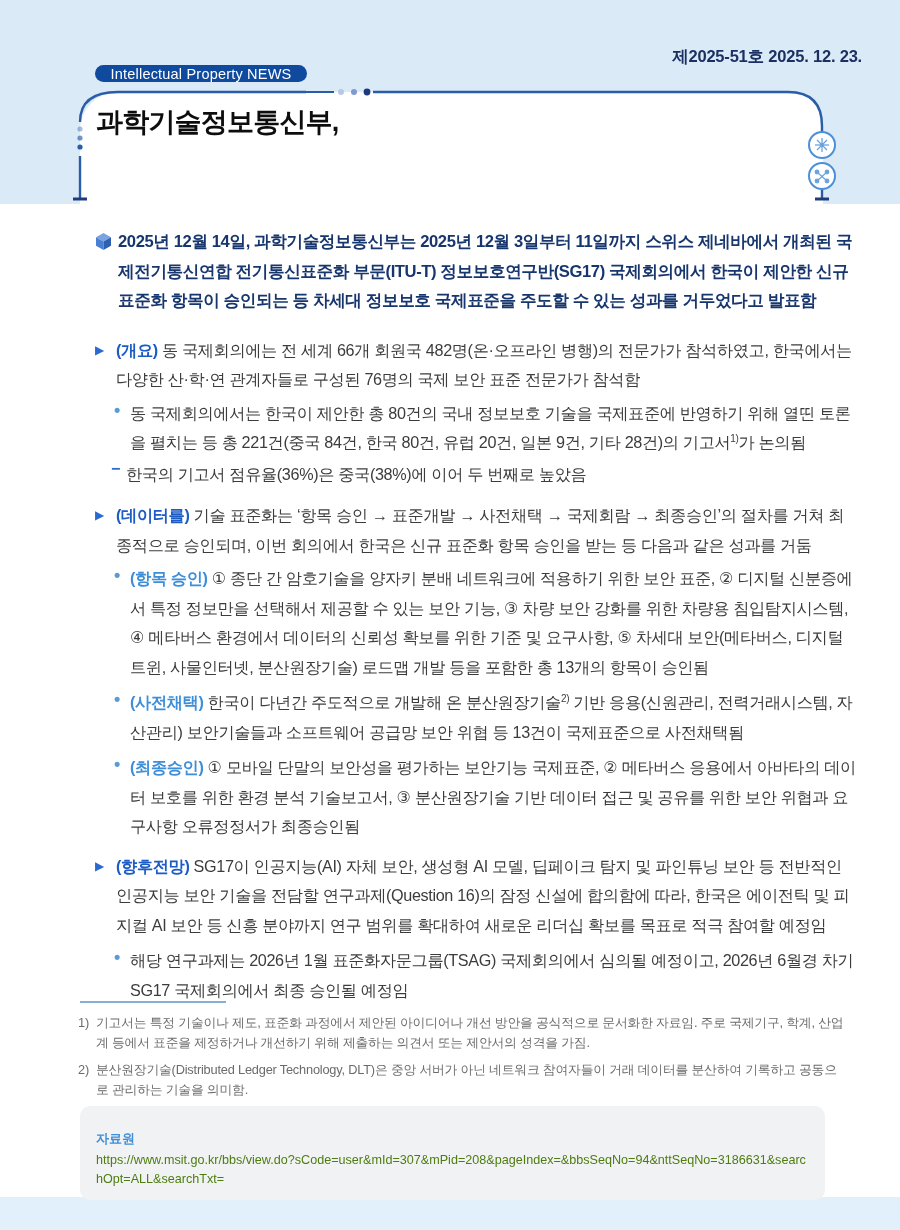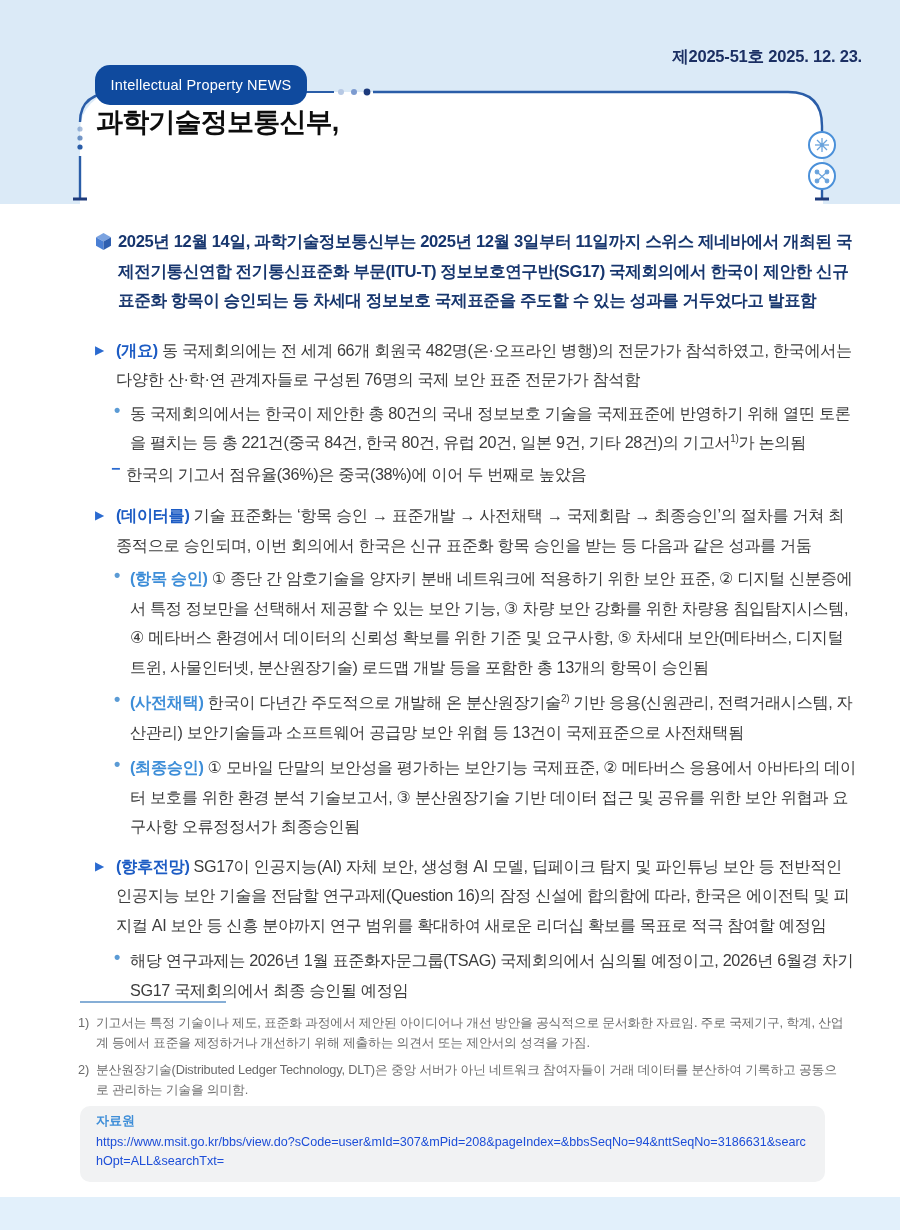--- a/index.html
+++ b/index.html
@@ -10,21 +10,21 @@
   }
   
   .band-top{position:absolute;left:0;top:0;width:900px;height:204px;background:#dbeaf7;}
   .band-bottom{position:absolute;left:0;top:1197px;width:900px;height:33px;background:#e2f0fb;}
   
   .card{position:absolute;left:80px;top:92px;width:743px;height:170px;background:#ffffff;border-radius:38px 34px 0 0;}
   
   .frame{position:absolute;left:0;top:0;width:900px;height:260px;pointer-events:none;}
   
   .badge{
-    position:absolute;left:95px;top:65px;width:212px;height:40px;background:#0f4a9e;
+    position:absolute;left:95px;top:65px;width:212px;height:17px;background:#0f4a9e;
     border-radius:15px;color:#ffffff;font-size:14.5px;font-weight:500;
     display:flex;align-items:center;justify-content:center;letter-spacing:.2px;
   }
   .issue{
     position:absolute;right:38px;top:46px;color:#1b2f63;font-weight:700;font-size:16.5px;letter-spacing:-.2px;
   }
   .title{
     position:absolute;left:96px;top:103px;width:720px;color:#0d0d0d;
     font-size:27px;font-weight:800;line-height:38px;letter-spacing:-.8px;
   }
@@ -53,24 +53,24 @@
   
   .fn-sep{position:absolute;left:80px;top:1001px;width:146px;height:2px;background:#86aed6;}
   .footnotes{position:absolute;left:78px;top:1013px;width:770px;}
   .fn-row{display:flex;color:#6b6b6b;font-size:12.8px;line-height:19.5px;letter-spacing:-.2px;}
   .fn-row + .fn-row{margin-top:8px;}
   .fn-marker{flex:0 0 18px;}
   .fn-text{flex:1;}
   
   .source-box{
     position:absolute;left:80px;top:1106px;width:713px;background:#f1f2f3;border-radius:10px;
-    padding:6px 16px 11px 16px;
+    padding:24px 16px 11px 16px;
   }
   .source-label{color:#3e8ed8;font-size:13px;font-weight:700;margin-bottom:3px;}
-  .source-url{color:#1d4ed8;font-size:12.6px;line-height:19px;word-break:break-all;text-decoration:none;display:block;}
+  .source-url{color:#4d7c0f;font-size:12.6px;line-height:19px;word-break:break-all;text-decoration:none;display:block;}
 </style>
 </head>
 <body>
 
 <div class="band-top"></div>
 <div class="band-bottom"></div>
 
 <div class="card"></div>
 
 <svg class="frame" viewBox="0 0 900 260">

